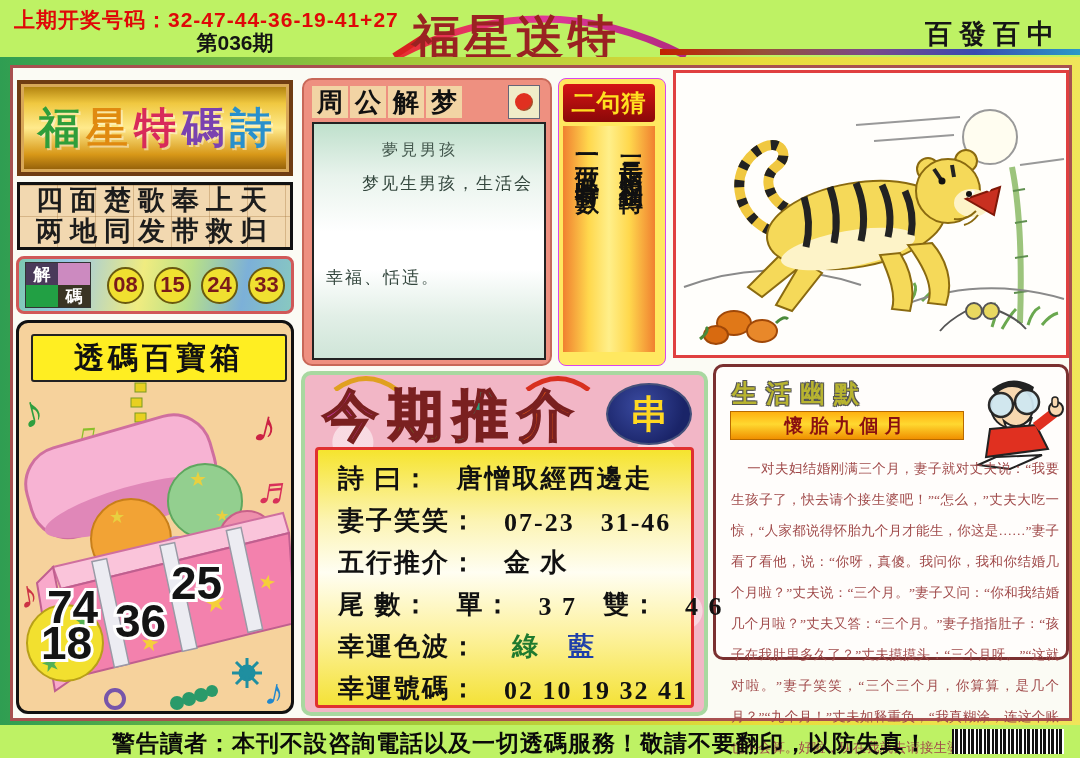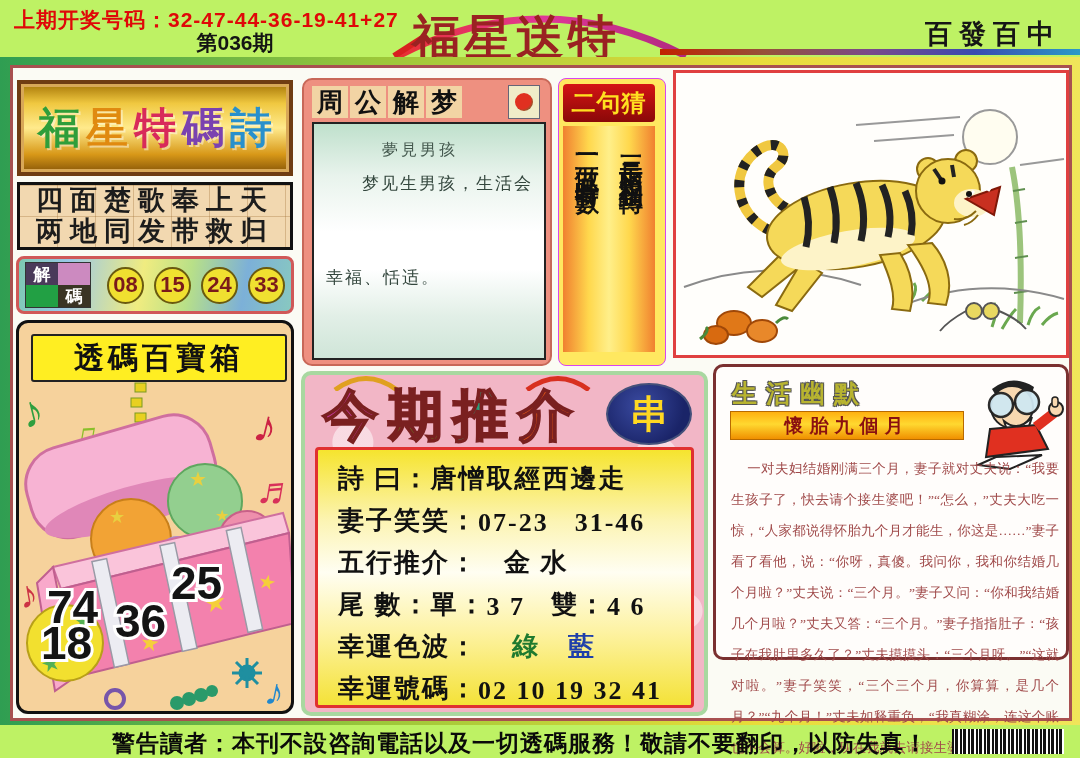--- a/index.html
+++ b/index.html
@@ -116,21 +116,21 @@
            background:radial-gradient(circle at 40% 35%,#3a4aa0,#1a2468 70%);border:2px solid #44507a;
            display:flex;align-items:center;justify-content:center;
            font-size:38px;font-weight:bold;color:#ffd822;font-family:"Liberation Serif",serif;}
   .tj-yellow{position:absolute;left:10px;top:72px;width:379px;height:261px;box-sizing:border-box;
              border:3px solid #e03030;border-radius:4px;
              background:linear-gradient(180deg,#f6e42e 0%,#fcf4b4 28%,#fffef2 48%,#fdf2a0 72%,#f4e238 100%);
              padding:4px 0 0 12px;}
   .tj-row{height:42px;display:flex;align-items:flex-end;white-space:nowrap;
           font-family:"Liberation Serif",serif;font-size:26px;font-weight:bold;color:#111;padding-left:8px;}
   .tj-row .lab{letter-spacing:2px;}
-  .tj-row .val{letter-spacing:2px;margin-left:0;}
+  .tj-row .val{letter-spacing:2px;margin-left:26px;}
   .tj-row .gap{margin-left:26px;}
   .tj-row .green{color:#1f7a2f;margin-left:34px;}
   .tj-row .blue{color:#1f3faa;margin-left:28px;}
   
   .footer-text{position:absolute;left:112px;top:728px;font-size:23px;font-weight:bold;color:#0a0a0a;letter-spacing:1px;}
   .barcode{position:absolute;left:952px;top:729px;width:112px;height:25px;
            background:repeating-linear-gradient(90deg,#111 0 2px,#fff 2px 3px,#111 3px 6px,#fff 6px 8px);}
 </style>
 </head>
 <body>

